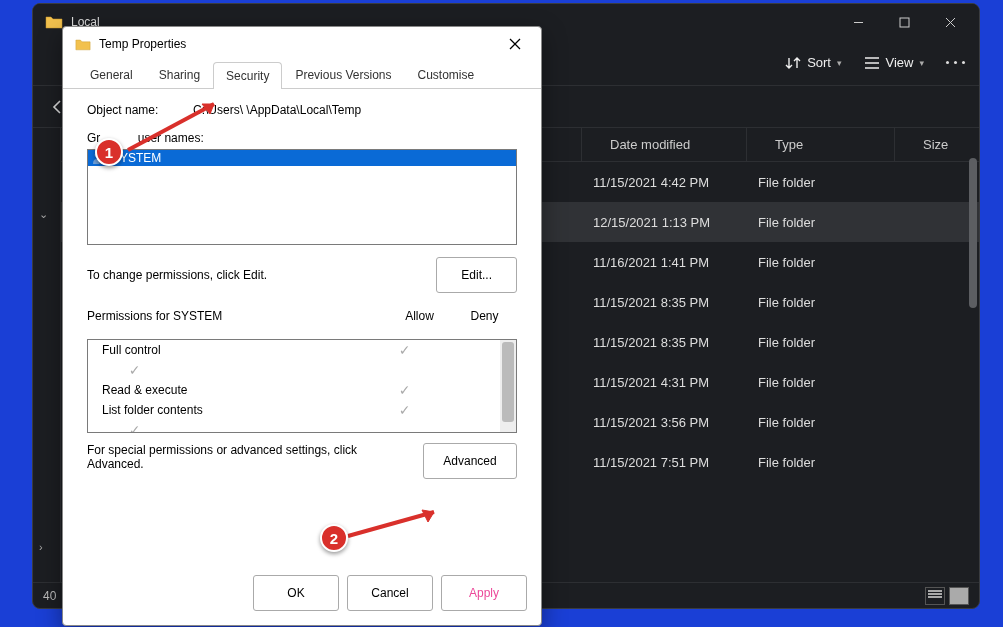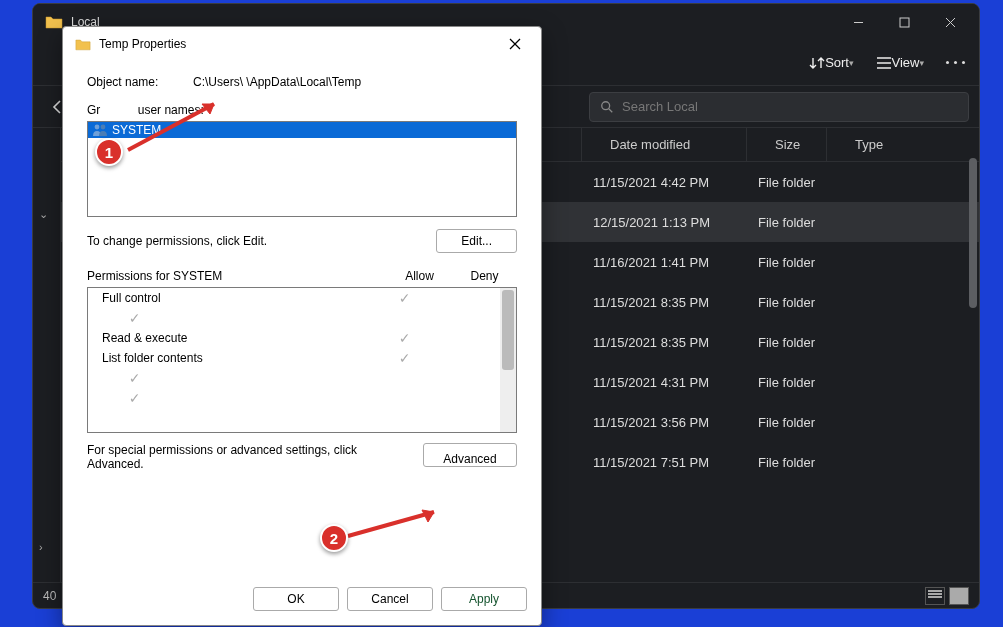--- a/index.html
+++ b/index.html
@@ -30,21 +30,21 @@
   .win-btn svg { stroke: #ccc; }
 
   .command-bar {
     height: 46px;
     display: flex;
     align-items: center;
     padding: 0 14px;
     gap: 22px;
     border-bottom: 1px solid #2d2f33;
   }
-  .command-bar .cmd { display: flex; align-items: center; font-size: 13px; color: #eee; }
+  .command-bar .cmd { display: flex; align-items: center; gap: 6px; font-size: 13px; color: #eee; }
   .command-bar .cmd svg { width: 16px; height: 16px; stroke: #eee; fill: none; }
   .command-bar .chev { font-size: 9px; color: #aaa; }
   .command-bar .dots { display: flex; gap: 5px; }
   .command-bar .dots span { width: 3px; height: 3px; border-radius: 50%; background: #ddd; display: block; }
 
   .nav-row {
     height: 42px;
     display: flex;
     align-items: center;
     gap: 6px;
@@ -195,36 +195,36 @@
     padding: 1px 4px;
     background: #0a6ad6;
     color: #fff;
     font-size: 12px;
   }
   .user-icon { width: 16px; height: 14px; }
 
   .edit-row { display: flex; align-items: center; gap: 25px; margin-bottom: 16px; }
   .edit-row .txt { flex: 1; }
   .btn {
-    height: 24px;
+    height: 36px;
     padding: 0 24px;
     background: #fff;
     border: 1px solid #aaa;
     border-radius: 3px;
     font-size: 12px;
     cursor: pointer;
   }
 
-  .perm-header { display: flex; margin-bottom: 4px; }
+  .perm-header { display: flex; margin-bottom: 16px; }
   .perm-header .ph-label { flex: 1; }
   .perm-header .ph-col { width: 65px; text-align: center; }
 
   .perms-box {
     border: 1px solid #7a7a7a;
-    height: 146px;
+    height: 94px;
     overflow-y: auto;
     position: relative;
   }
   .perms-box .perm-row {
     display: flex;
     padding: 2px 14px;
     align-items: center;
   }
   .perm-name { flex: 1; font-size: 12px; }
   .perm-check { width: 65px; text-align: center; color: #aaa; font-size: 14px; }
@@ -245,21 +245,21 @@
   .adv-row { display: flex; gap: 16px; margin-top: 10px; }
   .adv-row .txt { flex: 1; font-size: 12px; }
 
   .dialog-btns {
     padding: 10px 14px 14px;
     display: flex;
     justify-content: flex-end;
     gap: 8px;
   }
   .dialog-btns .btn { min-width: 86px; padding: 0; }
-  .dialog-btns .btn.disabled { color: #14532d; }
+  .dialog-btns .btn.disabled { color: #ec4899; }
 
   
   .annot {
     position: absolute;
     width: 28px; height: 28px;
     border-radius: 50%;
     background: #d9302b;
     border: 2px solid #fff;
     color: #fff;
     font-weight: bold;
@@ -331,39 +331,32 @@
         </div>
     </div>
   </div>
 
   <div class="nav-row">
     <div class="nav-btn">
       <svg width="16" height="16" viewBox="0 0 16 16" fill="none" stroke="#ddd" stroke-width="1.6">
           <path d="M10 2 l-6 6 l6 6"></path>
         </svg>
     </div>
-    <div class="search-box">
-      <svg viewBox="0 0 16 16" stroke-width="1.5">
-          <circle cx="6.5" cy="6.5" r="4.5"></circle>
-          <line x1="10" y1="10" x2="14" y2="14"></line>
-        </svg>
-      <input placeholder="Search Local" style="">
-    </div>
   </div>
 
   <div class="explorer-body">
     <div class="tree">
       <span class="chev">⌄</span>
       <span class="chev" style="margin-bottom:0">›</span>
     </div>
     <div class="file-list">
       <div class="col-headers">
         <div class="col col-date">Date modified</div>
+        <div class="col col-type">Type</div>
         <div class="col col-size">Size</div>
-        <div class="col col-type">Type</div>
       </div>
       <div class="rows" id="file-rows">
           <div class="row">
             <span class="cell-date">11/15/2021 4:42 PM</span>
             <span class="cell-type">File folder</span>
           </div>
           <div class="row highlight">
             <span class="cell-date">12/15/2021 1:13 PM</span>
             <span class="cell-type">File folder</span>
           </div>
@@ -416,20 +409,27 @@
       </svg>
     <span>Temp Properties</span>
     <div class="close">
       <svg width="12" height="12" viewBox="0 0 12 12" stroke="#000" stroke-width="1.2">
           <line x1="1" y1="1" x2="11" y2="11"></line>
           <line x1="11" y1="1" x2="1" y2="11"></line>
         </svg>
     </div>
   </div>
 
+  <div class="tabs" id="prop-tabs">
+      <div class="tab">General</div>
+      <div class="tab">Sharing</div>
+      <div class="tab active">Security</div>
+      <div class="tab">Previous Versions</div>
+      <div class="tab">Customise</div>
+    </div>
 
   <div class="tab-content">
     <div class="field-row">
       <span class="field-label">Object name:</span>
       <span class="object-name-val">C:\Users\        \AppData\Local\Temp</span>
     </div>
 
     <div class="group-label">
       <span>Gr</span><span style="visibility:hidden">oup or</span> <span>user names:</span>
     </div>

